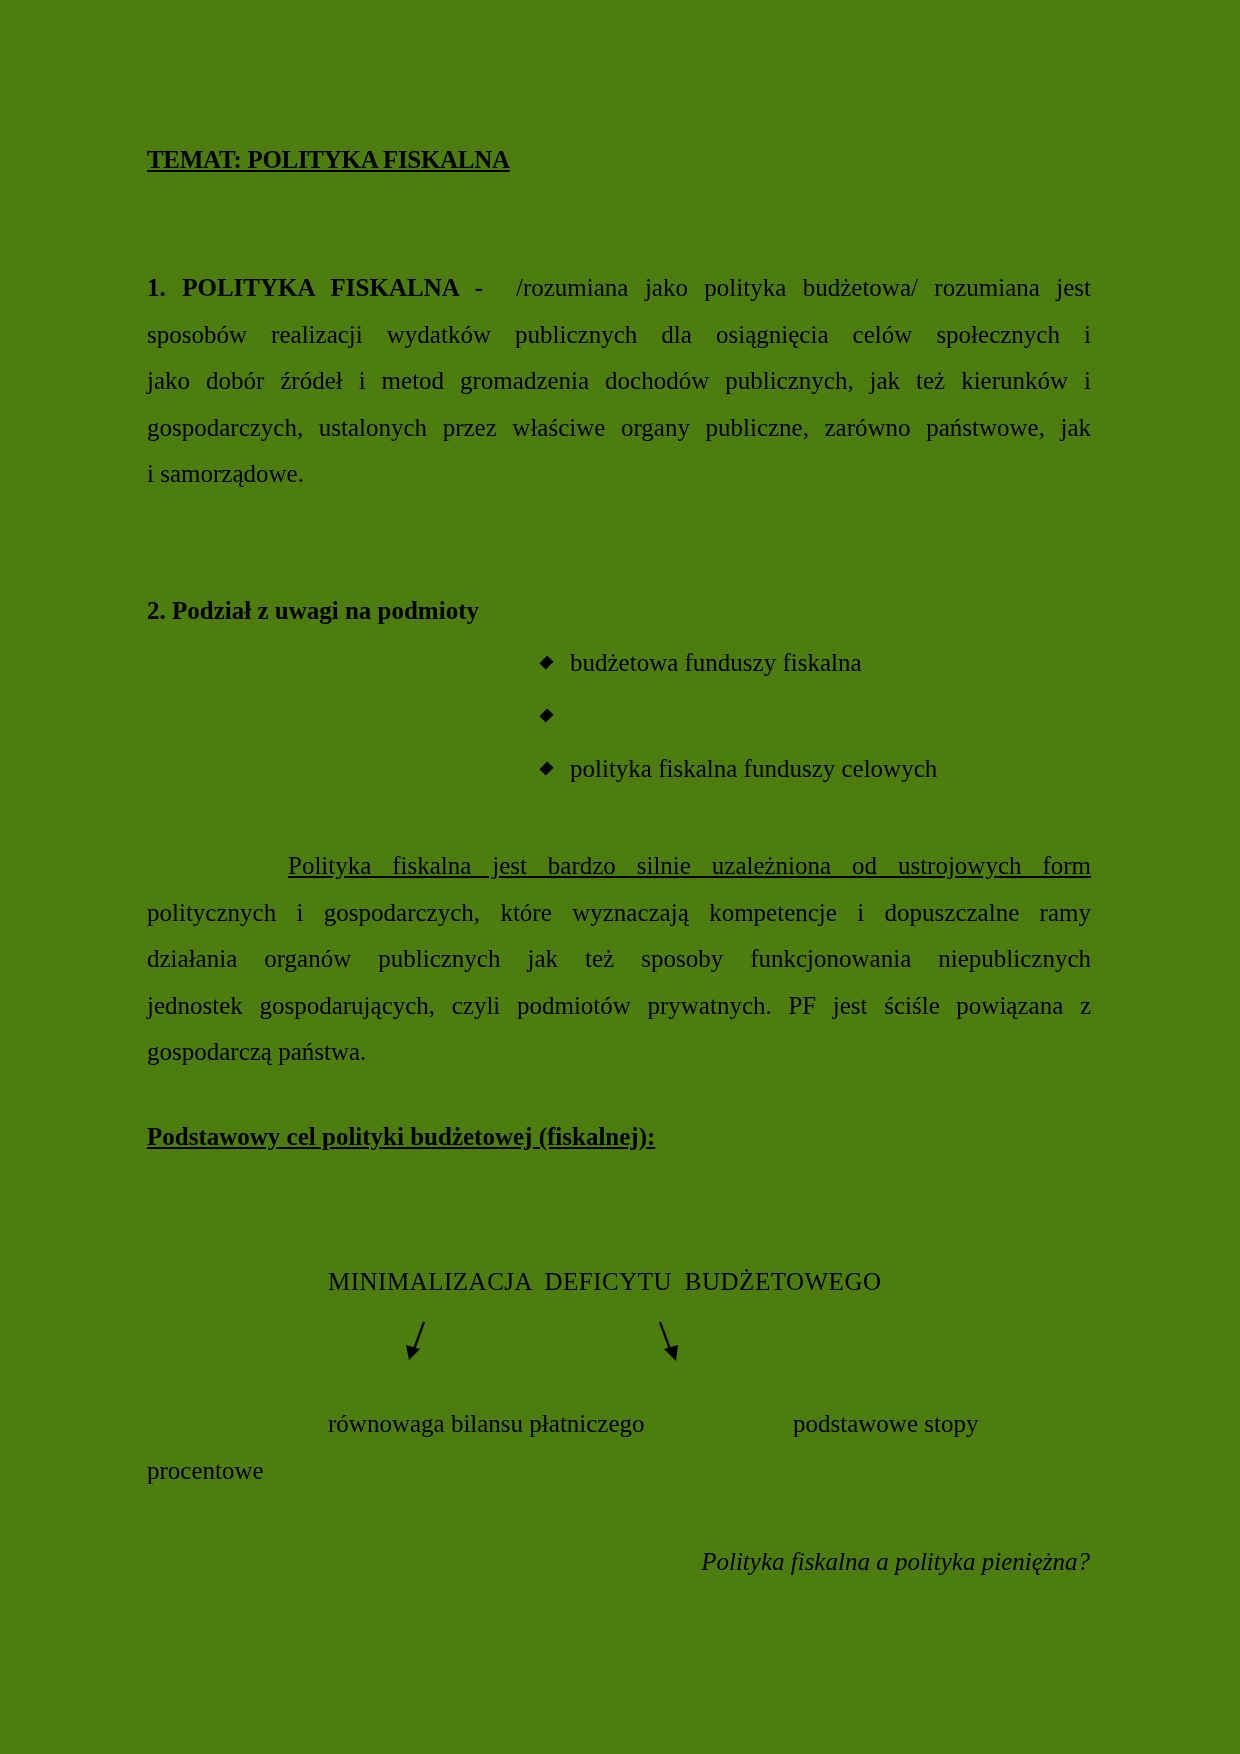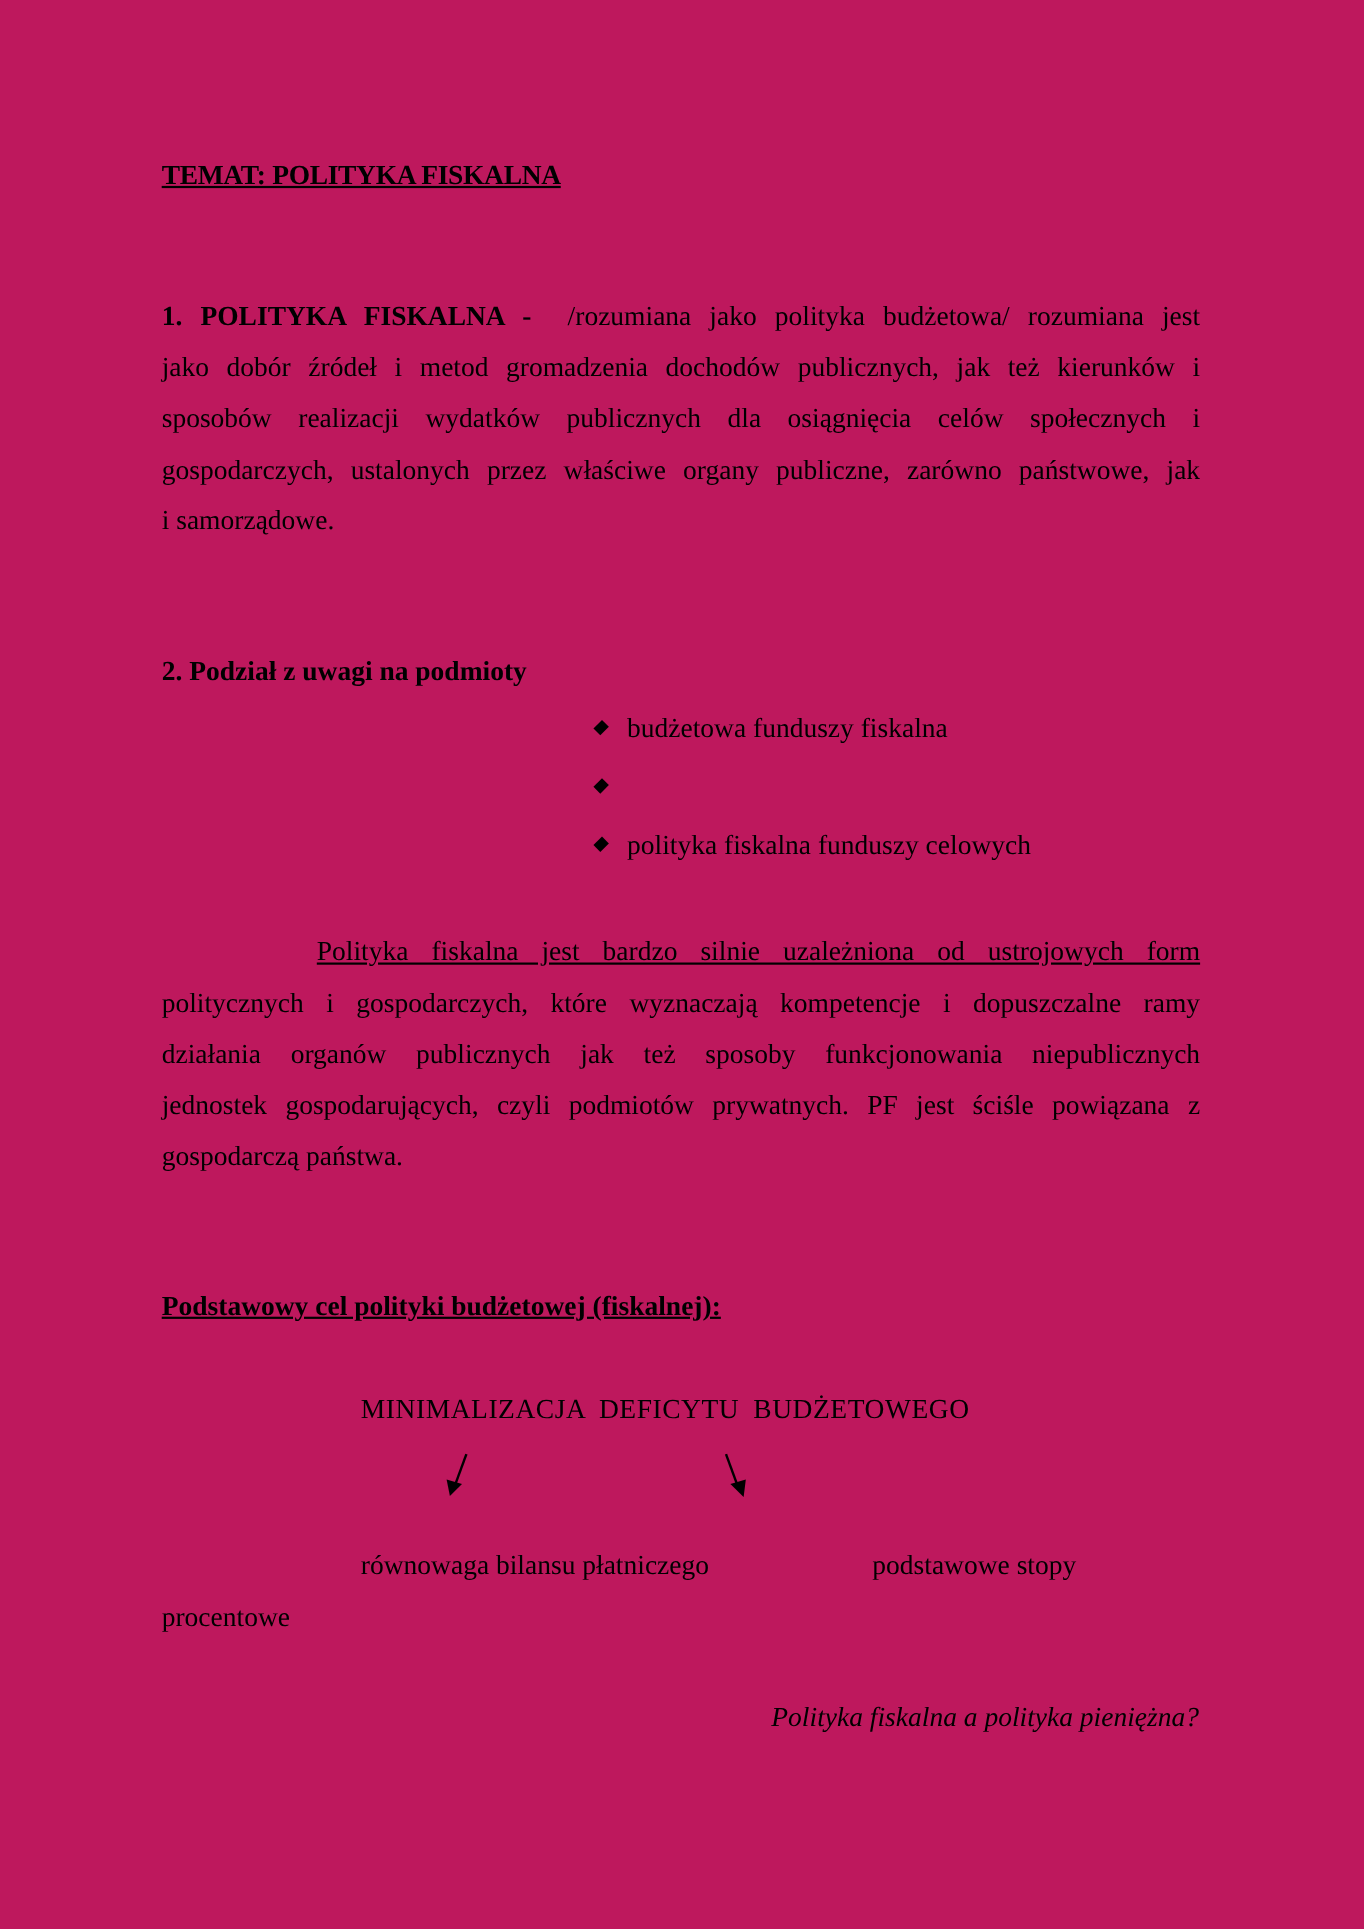--- a/index.html
+++ b/index.html
@@ -1,46 +1,46 @@
 <!DOCTYPE html>
 <html><head>
 <meta charset="utf-8">
 <style>
   html, body { margin: 0; padding: 0; background: #ffffff; }
   body { width: 1240px; height: 1754px; position: relative; overflow: hidden;
          font-family: "Liberation Serif", "DejaVu Serif", serif; color: #000; }
-  .page { position: absolute; left: 0; top: 0; width: 1240px; height: 1754px; background: #be185d; }
+  .page { position: absolute; left: 0; top: 0; width: 1240px; height: 1754px; background: #4d7c0f; }
   .abs { position: absolute; white-space: nowrap; }
   .title { left: 147px; top: 146px; font-size: 25px; font-weight: bold; text-decoration: underline; letter-spacing: -0.3px; }
   .para { position: absolute; left: 147px; width: 944px; font-size: 25px; line-height: 46.6px; text-align: justify; }
   .para .line { display: block; text-align: justify; text-align-last: justify; white-space: nowrap; }
   .para .line.last { text-align-last: left; }
   .bold { font-weight: bold; }
   .sec2 { left: 147px; top: 597px; font-size: 25px; font-weight: bold; }
   .bullet { position: absolute; left: 541px; font-size: 25px; line-height: 30px; }
   .bullet .dia { display: inline-block; width: 11px; height: 11px; background: #000; transform: rotate(45deg) scaleX(0.8); margin-right: 18px; position: relative; top: -3px; }
-  .goal-head { left: 147px; top: 1174px; font-size: 25px; font-weight: bold; text-decoration: underline; }
+  .goal-head { left: 147px; top: 1123px; font-size: 25px; font-weight: bold; text-decoration: underline; }
   .mini { left: 328px; top: 1268px; font-size: 25px; letter-spacing: 0.5px; word-spacing: 6px; }
   .sub1 { left: 328px; top: 1410px; font-size: 25px; }
   .sub2 { left: 793px; top: 1410px; font-size: 25px; }
   .sub3 { left: 147px; top: 1457px; font-size: 25px; }
   .q { right: 150px; top: 1548px; font-size: 25px; font-style: italic; }
   svg.arrows { position: absolute; left: 0; top: 0; }
 </style>
 </head>
 <body>
 
 <div class="page">
 
   <div class="abs title">TEMAT: POLITYKA FISKALNA</div>
 
   <div class="para" style="top: 265px;">
     <span class="line"><span class="bold">1. POLITYKA FISKALNA -</span>&nbsp;&nbsp;<span>/rozumiana jako polityka budżetowa/  rozumiana jest</span></span>
+    <span class="line">sposobów realizacji wydatków publicznych dla osiągnięcia celów społecznych i</span>
     <span class="line">jako dobór źródeł i metod gromadzenia dochodów publicznych, jak też kierunków i</span>
-    <span class="line">sposobów realizacji wydatków publicznych dla osiągnięcia celów społecznych i</span>
     <span class="line">gospodarczych, ustalonych przez właściwe organy publiczne, zarówno państwowe, jak</span>
     <span class="line last">i samorządowe.</span>
   </div>
 
   <div class="abs sec2">2. Podział z uwagi na podmioty</div>
 
   <div class="bullet" style="top: 648px;">
     <span class="dia"></span><span>budżetowa funduszy fiskalna</span>
   </div>
   <div class="bullet" style="top: 701px;">

